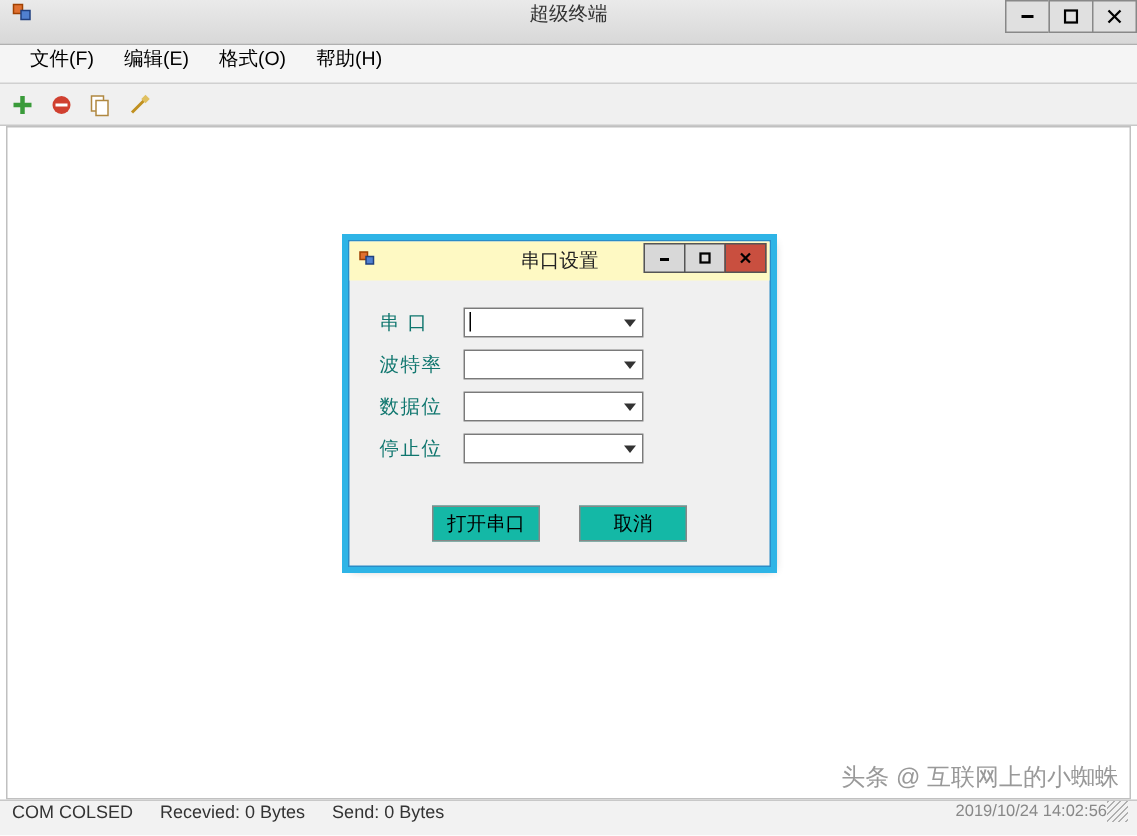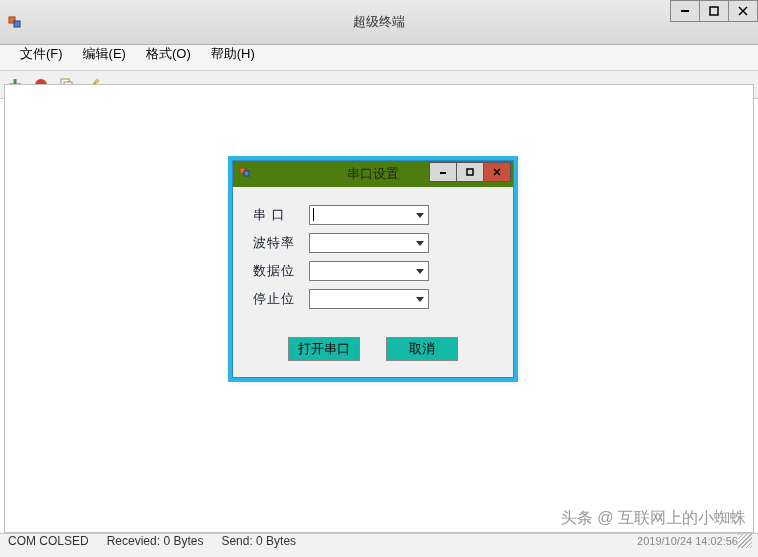--- a/index.html
+++ b/index.html
@@ -1,50 +1,50 @@
 <!DOCTYPE html>
 <html><head>
 <meta charset="utf-8">
 <style>
 * { box-sizing: border-box; margin: 0; padding: 0; font-family: "Microsoft YaHei", "SimSun", sans-serif; }
 body { width: 758px; height: 557px; background: #fff; overflow: hidden; position: relative; }
 
-.titlebar { height: 45px; background: linear-gradient(#eaeaea,#d8d8d8); border-bottom: 1px solid #b0b0b0; display: flex; align-items: center; position: relative; }
+.titlebar { height: 30px; background: linear-gradient(#eaeaea,#d8d8d8); border-bottom: 1px solid #b0b0b0; display: flex; position: relative; }
 .titlebar .app-icon { width: 16px; height: 16px; margin-left: 8px; }
 .titlebar .title { position: absolute; left: 50%; transform: translateX(-50%); font-size: 13px; color: #333; }
 .win-controls { position: absolute; right: 0; top: 0; display: flex; height: 22px; }
 .win-btn { width: 30px; height: 22px; border: 1px solid #888; background: #e0e0e0; display: flex; align-items: center; justify-content: center; margin-left: -1px; }
 .win-btn svg { display:block; }
 
 .menubar { height: 26px; background: #f5f5f5; border-bottom: 1px solid #d0d0d0; display: flex; padding-left: 10px; font-size: 13px; }
 .menu-item { padding: 0 10px; cursor: default; }
 
 .toolbar { height: 28px; background: #f0f0f0; border-bottom: 1px solid #c8c8c8; display: flex; align-items: center; padding-left: 6px; gap: 8px; }
 .tool-icon { width: 18px; height: 18px; display: flex; align-items: center; justify-content: center; }
 
 .content { position: absolute; top: 84px; bottom: 24px; left: 4px; right: 4px; border: 1px solid #c0c0c0; background: #fff; }
 
 .statusbar { position: absolute; bottom: 0; left: 0; right: 0; height: 24px; background: #f2f2f2; border-top: 1px solid #c8c8c8; display: flex; font-size: 12px; color: #333; padding-left: 8px; }
 .statusbar .seg { margin-right: 18px; }
 .statusbar .right { position: absolute; right: 6px; display: flex; align-items: center; color: #888; font-size: 11px; }
 .statusbar .grip { width: 14px; height: 14px; background: repeating-linear-gradient(135deg,#b0b0b0 0 1px,transparent 1px 3px); }
 
 .dialog { position: absolute; left: 232px; top: 160px; width: 282px; background: #f0f0f0; border: 1px solid #2a8cc7; box-shadow: 0 0 0 4px #2eb4e6, 2px 2px 6px rgba(0,0,0,.3); }
-.dlg-titlebar { height: 26px; background: #4d7c0f; display: flex; align-items: center; position: relative; }
+.dlg-titlebar { height: 26px; background: #fef9c3; display: flex; align-items: center; position: relative; }
 .dlg-titlebar .app-icon { margin-left: 6px; }
 .dlg-title { position: absolute; left: 50%; transform: translateX(-50%); font-size: 13px; color: #222; }
 .dlg-controls { position: absolute; right: 2px; top: 1px; display: flex; }
 .dlg-btn { width: 28px; height: 20px; border: 1px solid #555; display: flex; align-items: center; justify-content: center; margin-left: -1px; }
 .dlg-btn.min { background: #d8d8d8; }
 .dlg-btn.max { background: #d8d8d8; }
 .dlg-btn.close { background: #c94f3f; }
 
 .dlg-body { padding: 18px 20px 16px; }
 .row { display: flex; align-items: center; margin-bottom: 8px; }
-.row label { width: 56px; font-size: 13px; color: #0f172a; letter-spacing: 1px; }
+.row label { width: 56px; font-size: 13px; color: #0f766e; letter-spacing: 1px; }
 .combo { flex: 0 0 120px; height: 20px; border: 1px solid #7a7a7a; background: #fff; position: relative; display: flex; align-items: center; padding-left: 4px; font-size: 12px; }
 .combo::after { content: ""; position: absolute; right: 4px; top: 50%; transform: translateY(-40%); border-left: 4px solid transparent; border-right: 4px solid transparent; border-top: 5px solid #333; }
 .combo .caret { position: absolute; left: 3px; top: 2px; width: 1px; height: 13px; background: #000; animation: blink 1s infinite; }
 @keyframes blink { 50% { opacity: 0; } }
 
 .dlg-buttons { display: flex; gap: 26px; justify-content: center; margin-top: 28px; }
 .dlg-buttons button { width: 72px; height: 24px; font-size: 13px; background: #14b8a6; border: 1px solid #888; cursor: pointer; }
 
 .watermark { position: absolute; right: 12px; bottom: 28px; font-size: 16px; color: #999; text-shadow: 0 0 2px #fff; }
 </style>

